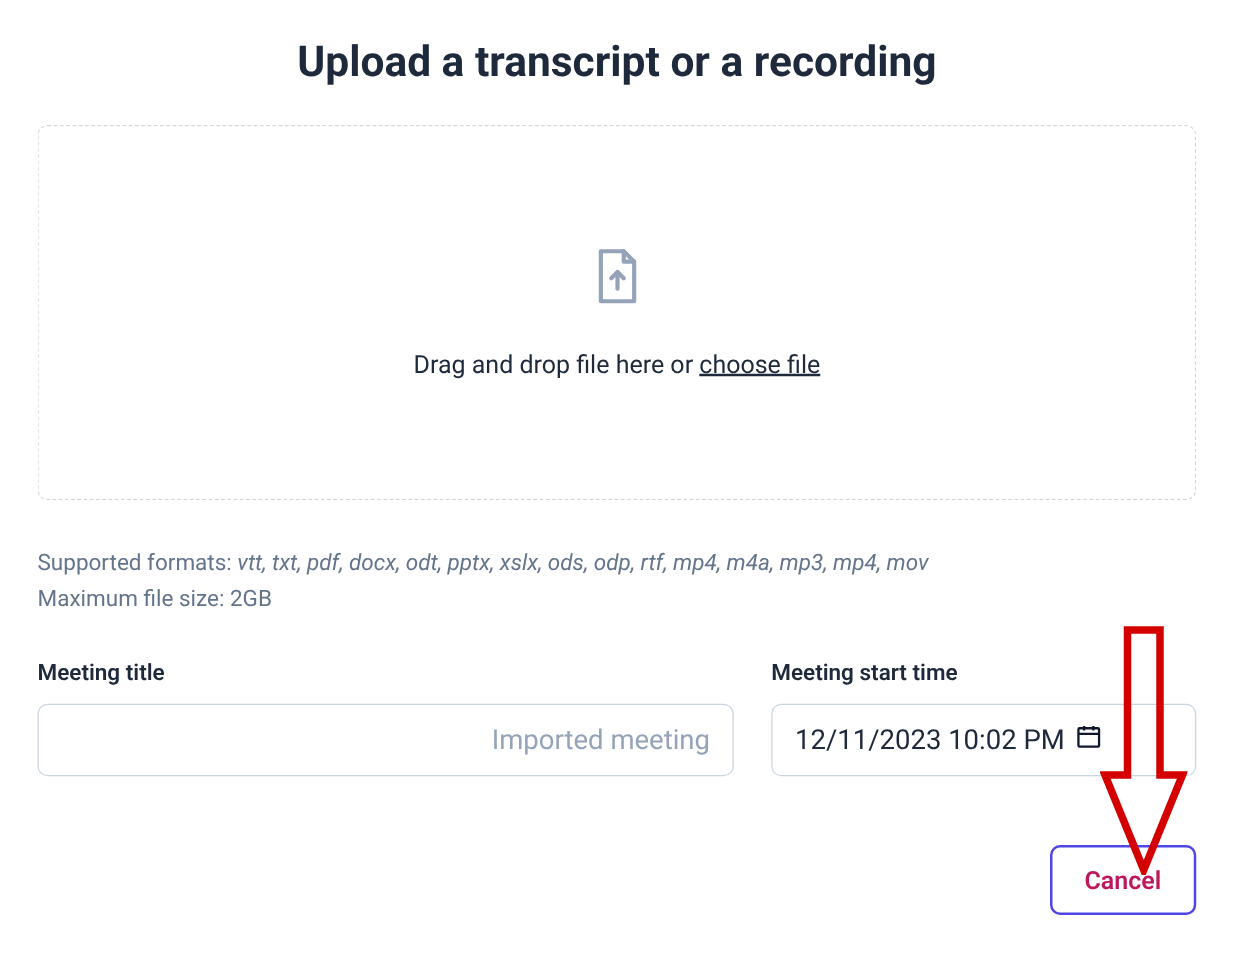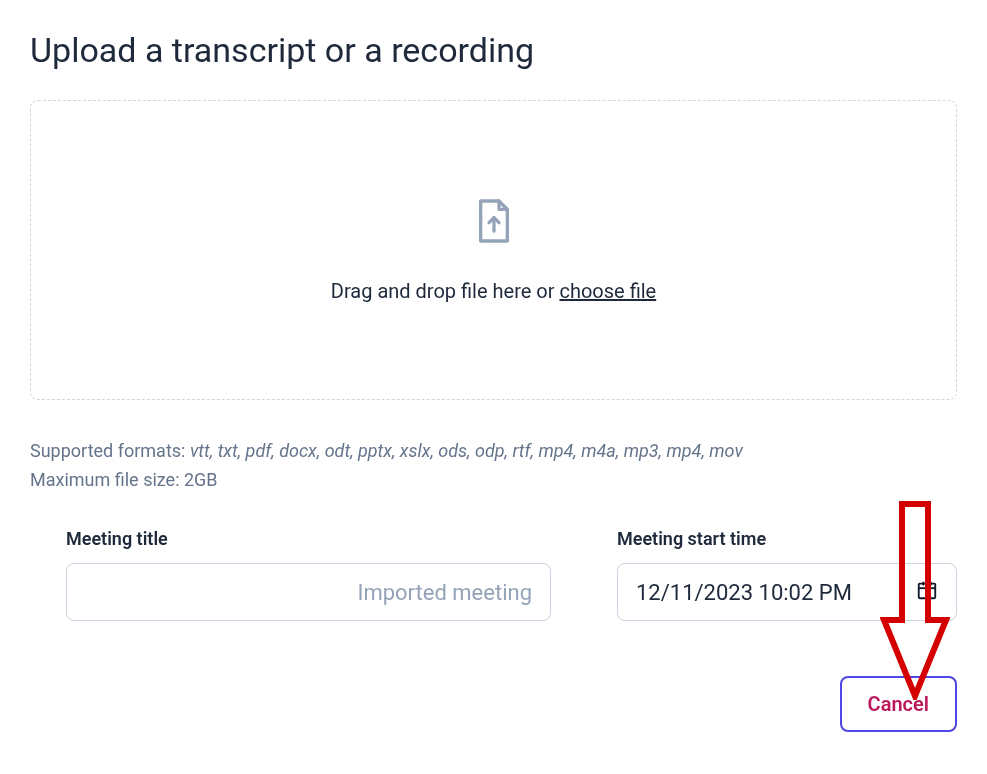--- a/index.html
+++ b/index.html
@@ -9,23 +9,24 @@
     }
     body {
       font-family: -apple-system, BlinkMacSystemFont, "Segoe UI", Roboto, Helvetica, Arial, sans-serif;
       background: #ffffff;
       padding: 30px;
       width: 987px;
       color: #1e293b;
     }
     .page-title {
       font-size: 34px;
-      font-weight: 400;
+      font-weight: 700;
       color: #1e293b;
       margin-bottom: 30px;
+      text-align: center;
     }
     .dropzone {
       border: 1px dashed #d1d5db;
       border-radius: 8px;
       height: 300px;
       display: flex;
       flex-direction: column;
       align-items: center;
       justify-content: center;
       margin-bottom: 40px;
@@ -73,21 +74,20 @@
     .max-filesize-value { }
     .fields-row {
       display: flex;
       gap: 30px;
       margin-bottom: 55px;
     }
     .field-group {
       flex: 1;
       display: flex;
       flex-direction: column;
-      margin-left: 36px;
     }
     .field-group.start-time {
       flex: 0 0 auto;
       width: 340px;
     }
     .field-label {
       font-size: 18px;
       font-weight: 600;
       color: #1e293b;
       margin-bottom: 14px;
@@ -107,21 +107,20 @@
     .text-input::placeholder {
       color: #94a3b8;
     }
     .datetime-wrapper {
       height: 58px;
       border: 1px solid #cbd5e1;
       border-radius: 8px;
       padding: 0 18px;
       display: flex;
       align-items: center;
-      justify-content: space-between;
       gap: 8px;
       font-size: 22px;
       color: #1e293b;
     }
     .datetime-value {
       white-space: nowrap;
     }
     .calendar-icon svg {
       width: 22px;
       height: 22px;

